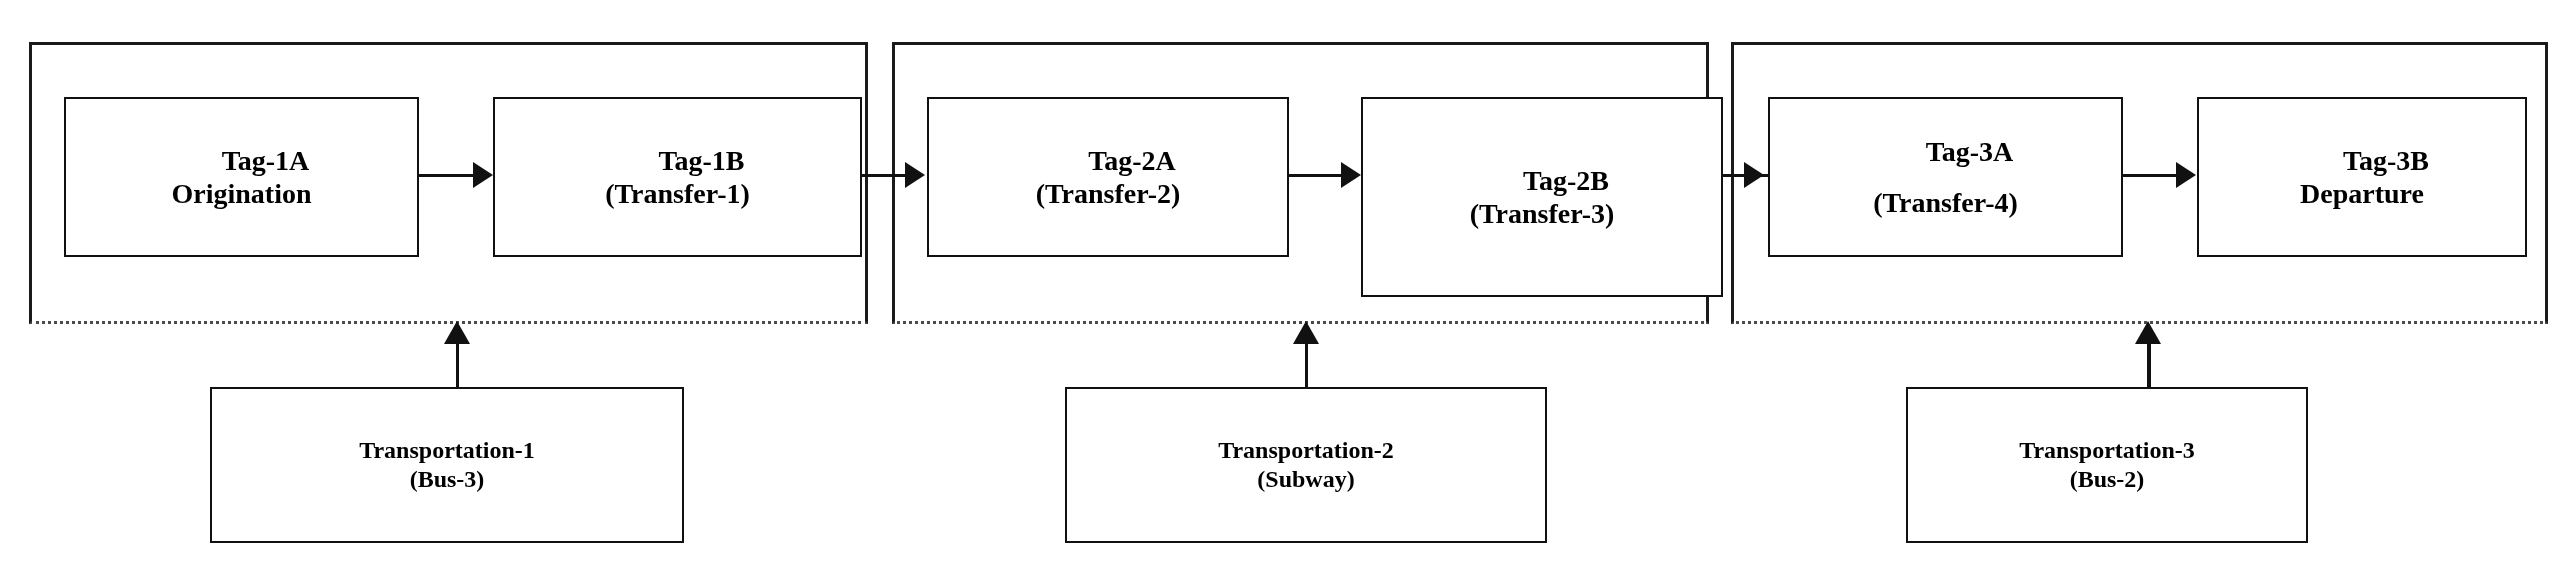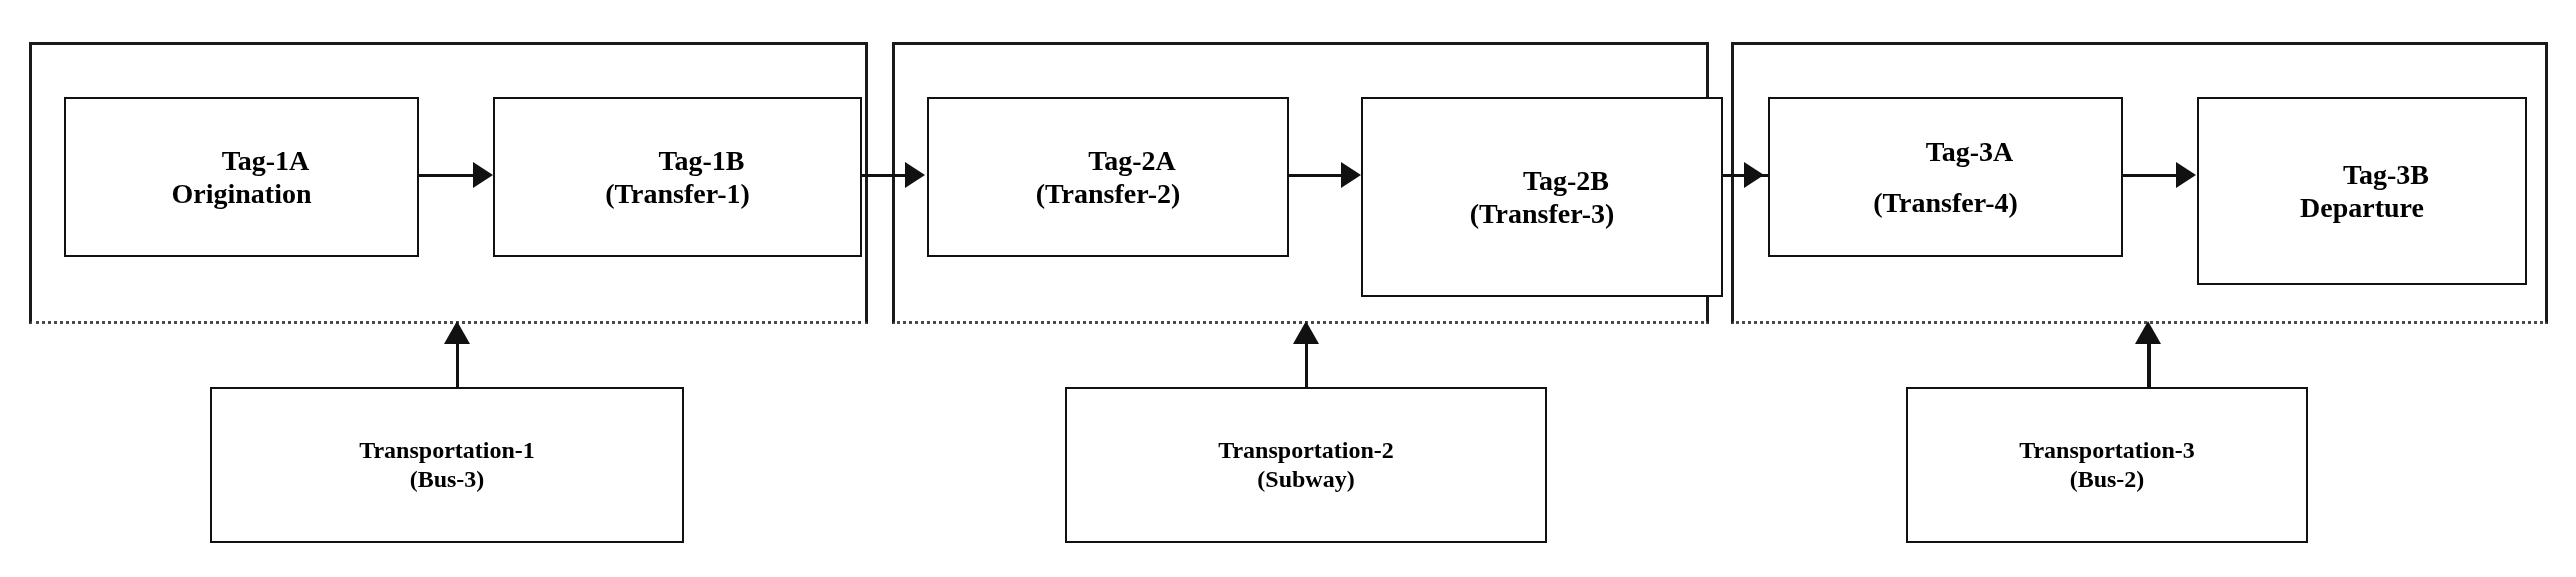--- a/index.html
+++ b/index.html
@@ -149,21 +149,21 @@
   <div class="hconn" style="left:1288px; top:174px; width:56px;"></div>
   <div class="harrow" style="left:1341px; top:162px;"></div>
 
   <div class="group" style="left:1731px; top:42px; width:817px; height:282px;"></div>
 
   <div class="node bold-both" style="left:1768px; top:97px; width:355px; height:160px;gap:18px;">
     <span class="line1">Tag-3A</span>
     <span class="line2">(Transfer-4)</span>
   </div>
 
-  <div class="node" style="left:2197px; top:97px; width:330px; height:188px;">
+  <div class="node" style="left:2197px; top:97px; width:330px; height:160px;">
     <span class="line1">Tag-3B</span>
     <span class="line2">Departure</span>
   </div>
 
   <div class="hconn" style="left:1721px; top:174px; width:48px;"></div>
   <div class="harrow" style="left:1744px; top:162px;"></div>
 
   <div class="hconn" style="left:2122px; top:174px; width:56px;"></div>
   <div class="harrow" style="left:2176px; top:162px;"></div>
 

